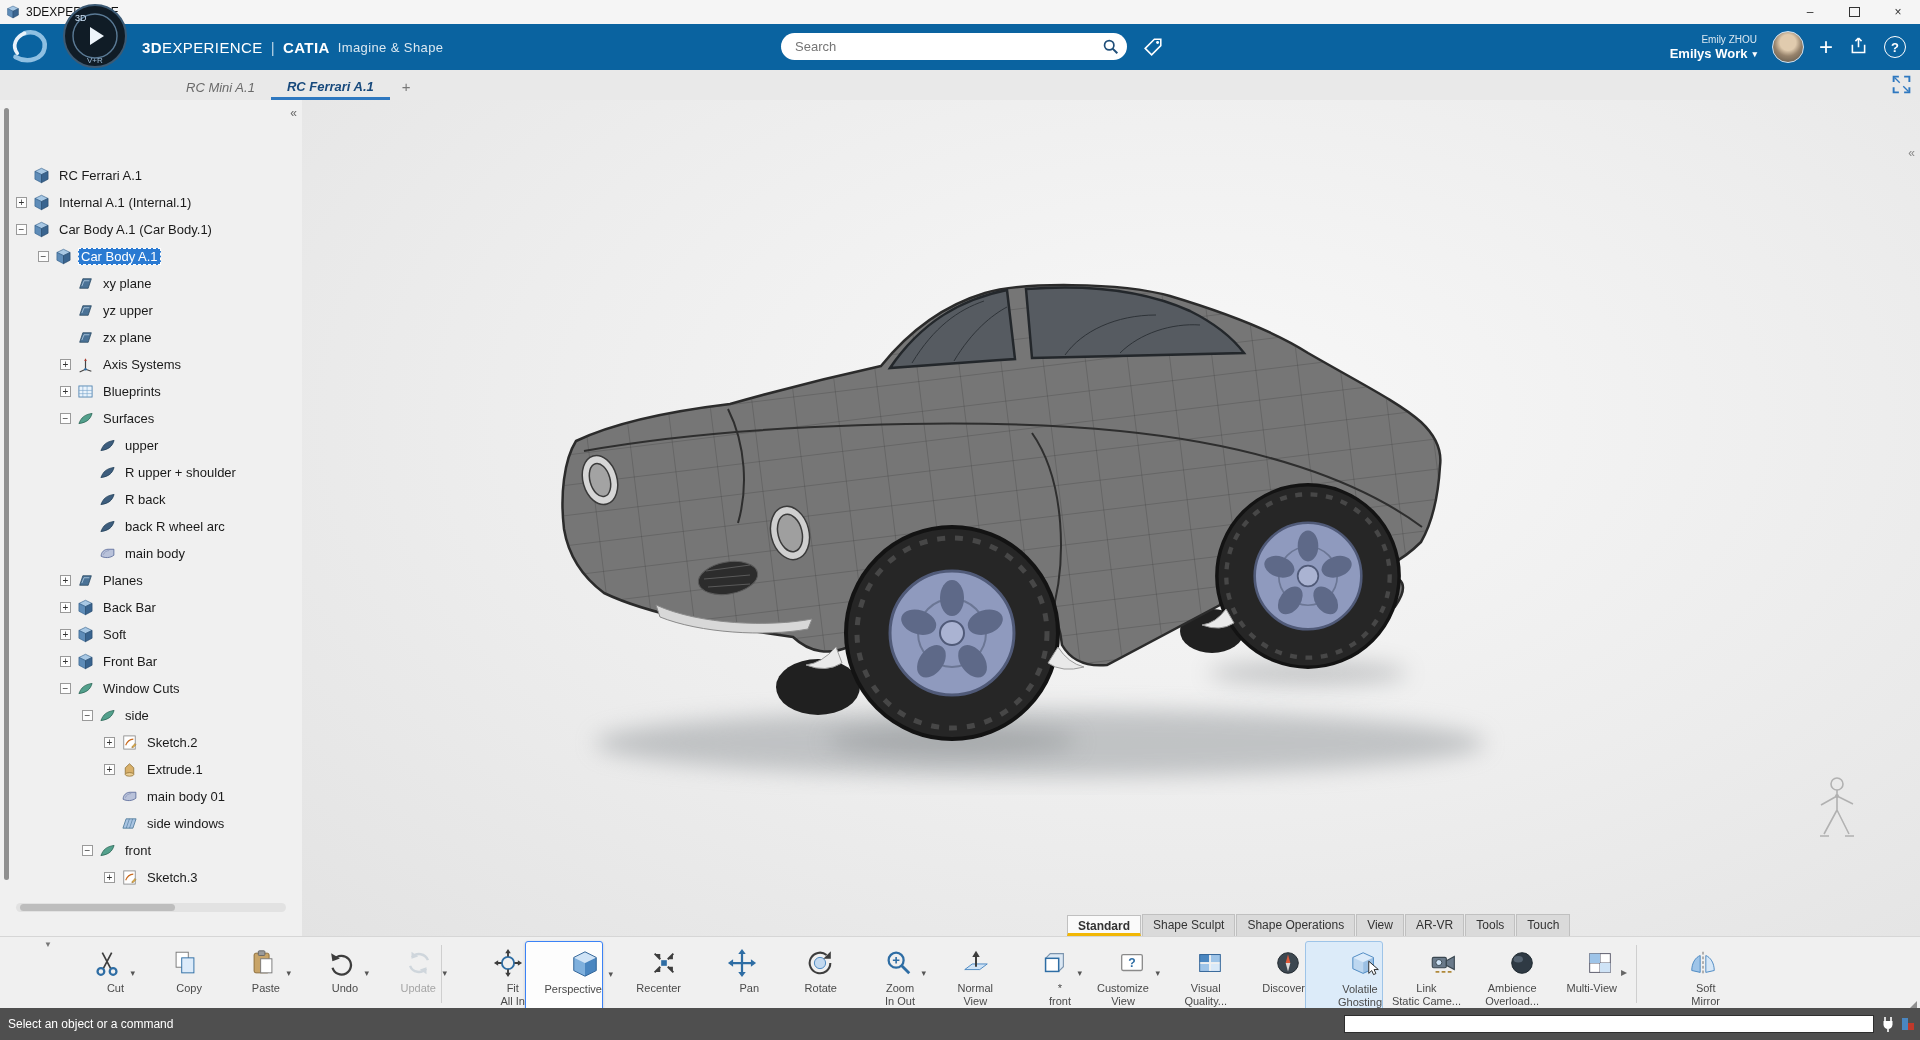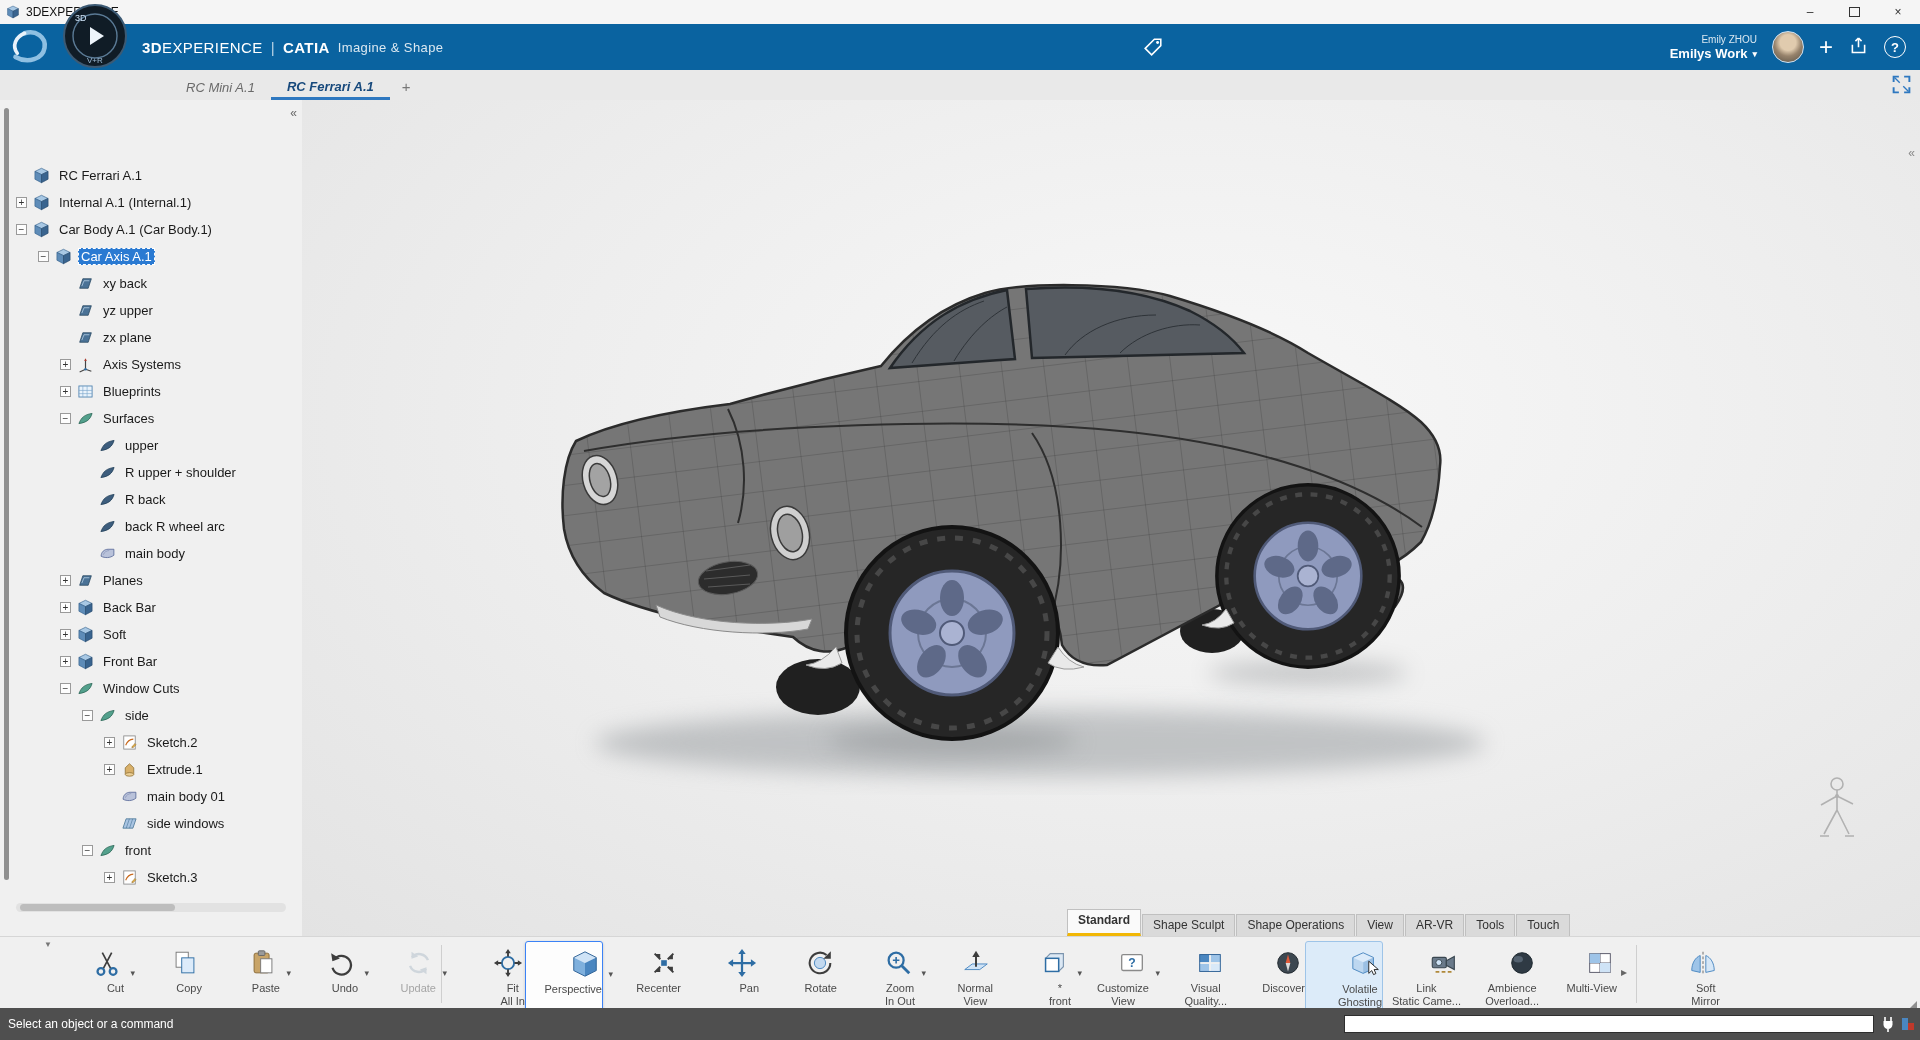--- a/index.html
+++ b/index.html
@@ -77,21 +77,21 @@
   .viewport{position:absolute;left:302px;right:0;top:0;bottom:0;
             background:radial-gradient(ellipse at 55% 38%,#f8f8f8 0%,#ededed 55%,#e3e3e3 100%)}
   .car{position:absolute;left:258px;top:175px;width:1000px;height:520px}
   .collapse-right{position:absolute;right:5px;top:46px;font-size:12px;color:#888}
   .gizmo{position:absolute;right:52px;bottom:92px;opacity:.85}
 
   
   .atabs{position:absolute;left:765px;bottom:0;display:flex;align-items:flex-end;z-index:20}
   .atab{font-size:12px;color:#333;background:#dadada;border:1px solid #c0c0c0;border-bottom:none;
         padding:3px 10px 4px;margin-right:1px;cursor:default}
-  .atab.active{background:#fafafa;border-bottom:3px solid #f2b705;padding-bottom:6px;font-weight:bold}
+  .atab.active{background:#fafafa;border-bottom:3px solid #f2b705;padding-bottom:0;font-weight:bold}
 
   
   .toolbar{position:absolute;top:936px;left:0;right:0;height:80px;background:#f0f0f0;
            border-top:1px solid #d6d6d6;display:flex;align-items:flex-start;padding:4px 0 0 46px;box-sizing:border-box}
   .bar-chevron{position:absolute;left:44px;top:940px;font-size:8px;color:#777;z-index:5}
   .tool{width:78px;height:72px;box-sizing:border-box;display:flex;flex-direction:column;align-items:flex-end;
         padding-top:6px;border-radius:3px;position:relative;flex:0 0 auto}
   .tool .tico{position:relative;width:34px;height:32px;display:flex;align-items:center;justify-content:center}
   .tool .tico svg{width:30px;height:30px}
   .tool .caret{position:absolute;right:-11px;bottom:1px;font-size:9px;color:#555}
@@ -313,20 +313,27 @@
       </svg>
   </span>
   <div class="brand">
     <b>3D</b>
       <span>EXPERIENCE</span>
     <span class="sep">|</span>
     <b>CATIA</b>
     <span class="suite">Imagine &amp; Shape</span>
   </div>
 
+  <div class="search">
+    <input placeholder="Search" style="">
+    <svg width="17" height="17" viewBox="0 0 20 20">
+      <circle cx="8.5" cy="8.5" r="5.5" fill="none" stroke="#1f4e79" stroke-width="2"></circle>
+      <path d="M12.5 12.5 18 18" stroke="#1f4e79" stroke-width="2.4"></path>
+    </svg>
+  </div>
   <span class="hdr-tag">
     <svg width="22" height="22" viewBox="0 0 24 24">
         <use href="#h-tag"></use>
       </svg>
   </span>
 
   <div class="hdr-right">
     <div class="userblk">
       <span class="uname">Emily ZHOU</span>
       <span class="uworksp">Emilys Work</span>
@@ -391,28 +398,28 @@
         <svg class="ti">
             <use href="#s-cube"></use>
           </svg>
         <span class="tl">Car Body A.1 (Car Body.1)</span>
       </div>
       <div class="trow lv1 sel">
         <span class="exp minus"></span>
         <svg class="ti">
             <use href="#s-cube"></use>
           </svg>
-        <span class="tl">Car Axis A.1</span>
+        <span class="tl">Car Body A.1</span>
       </div>
       <div class="trow lv2">
         <span class="exp none"></span>
         <svg class="ti">
             <use href="#s-plane"></use>
           </svg>
-        <span class="tl">xy back</span>
+        <span class="tl">xy plane</span>
       </div>
       <div class="trow lv2">
         <span class="exp none"></span>
         <svg class="ti">
             <use href="#s-plane"></use>
           </svg>
         <span class="tl">yz upper</span>
       </div>
       <div class="trow lv2">
         <span class="exp none"></span>

